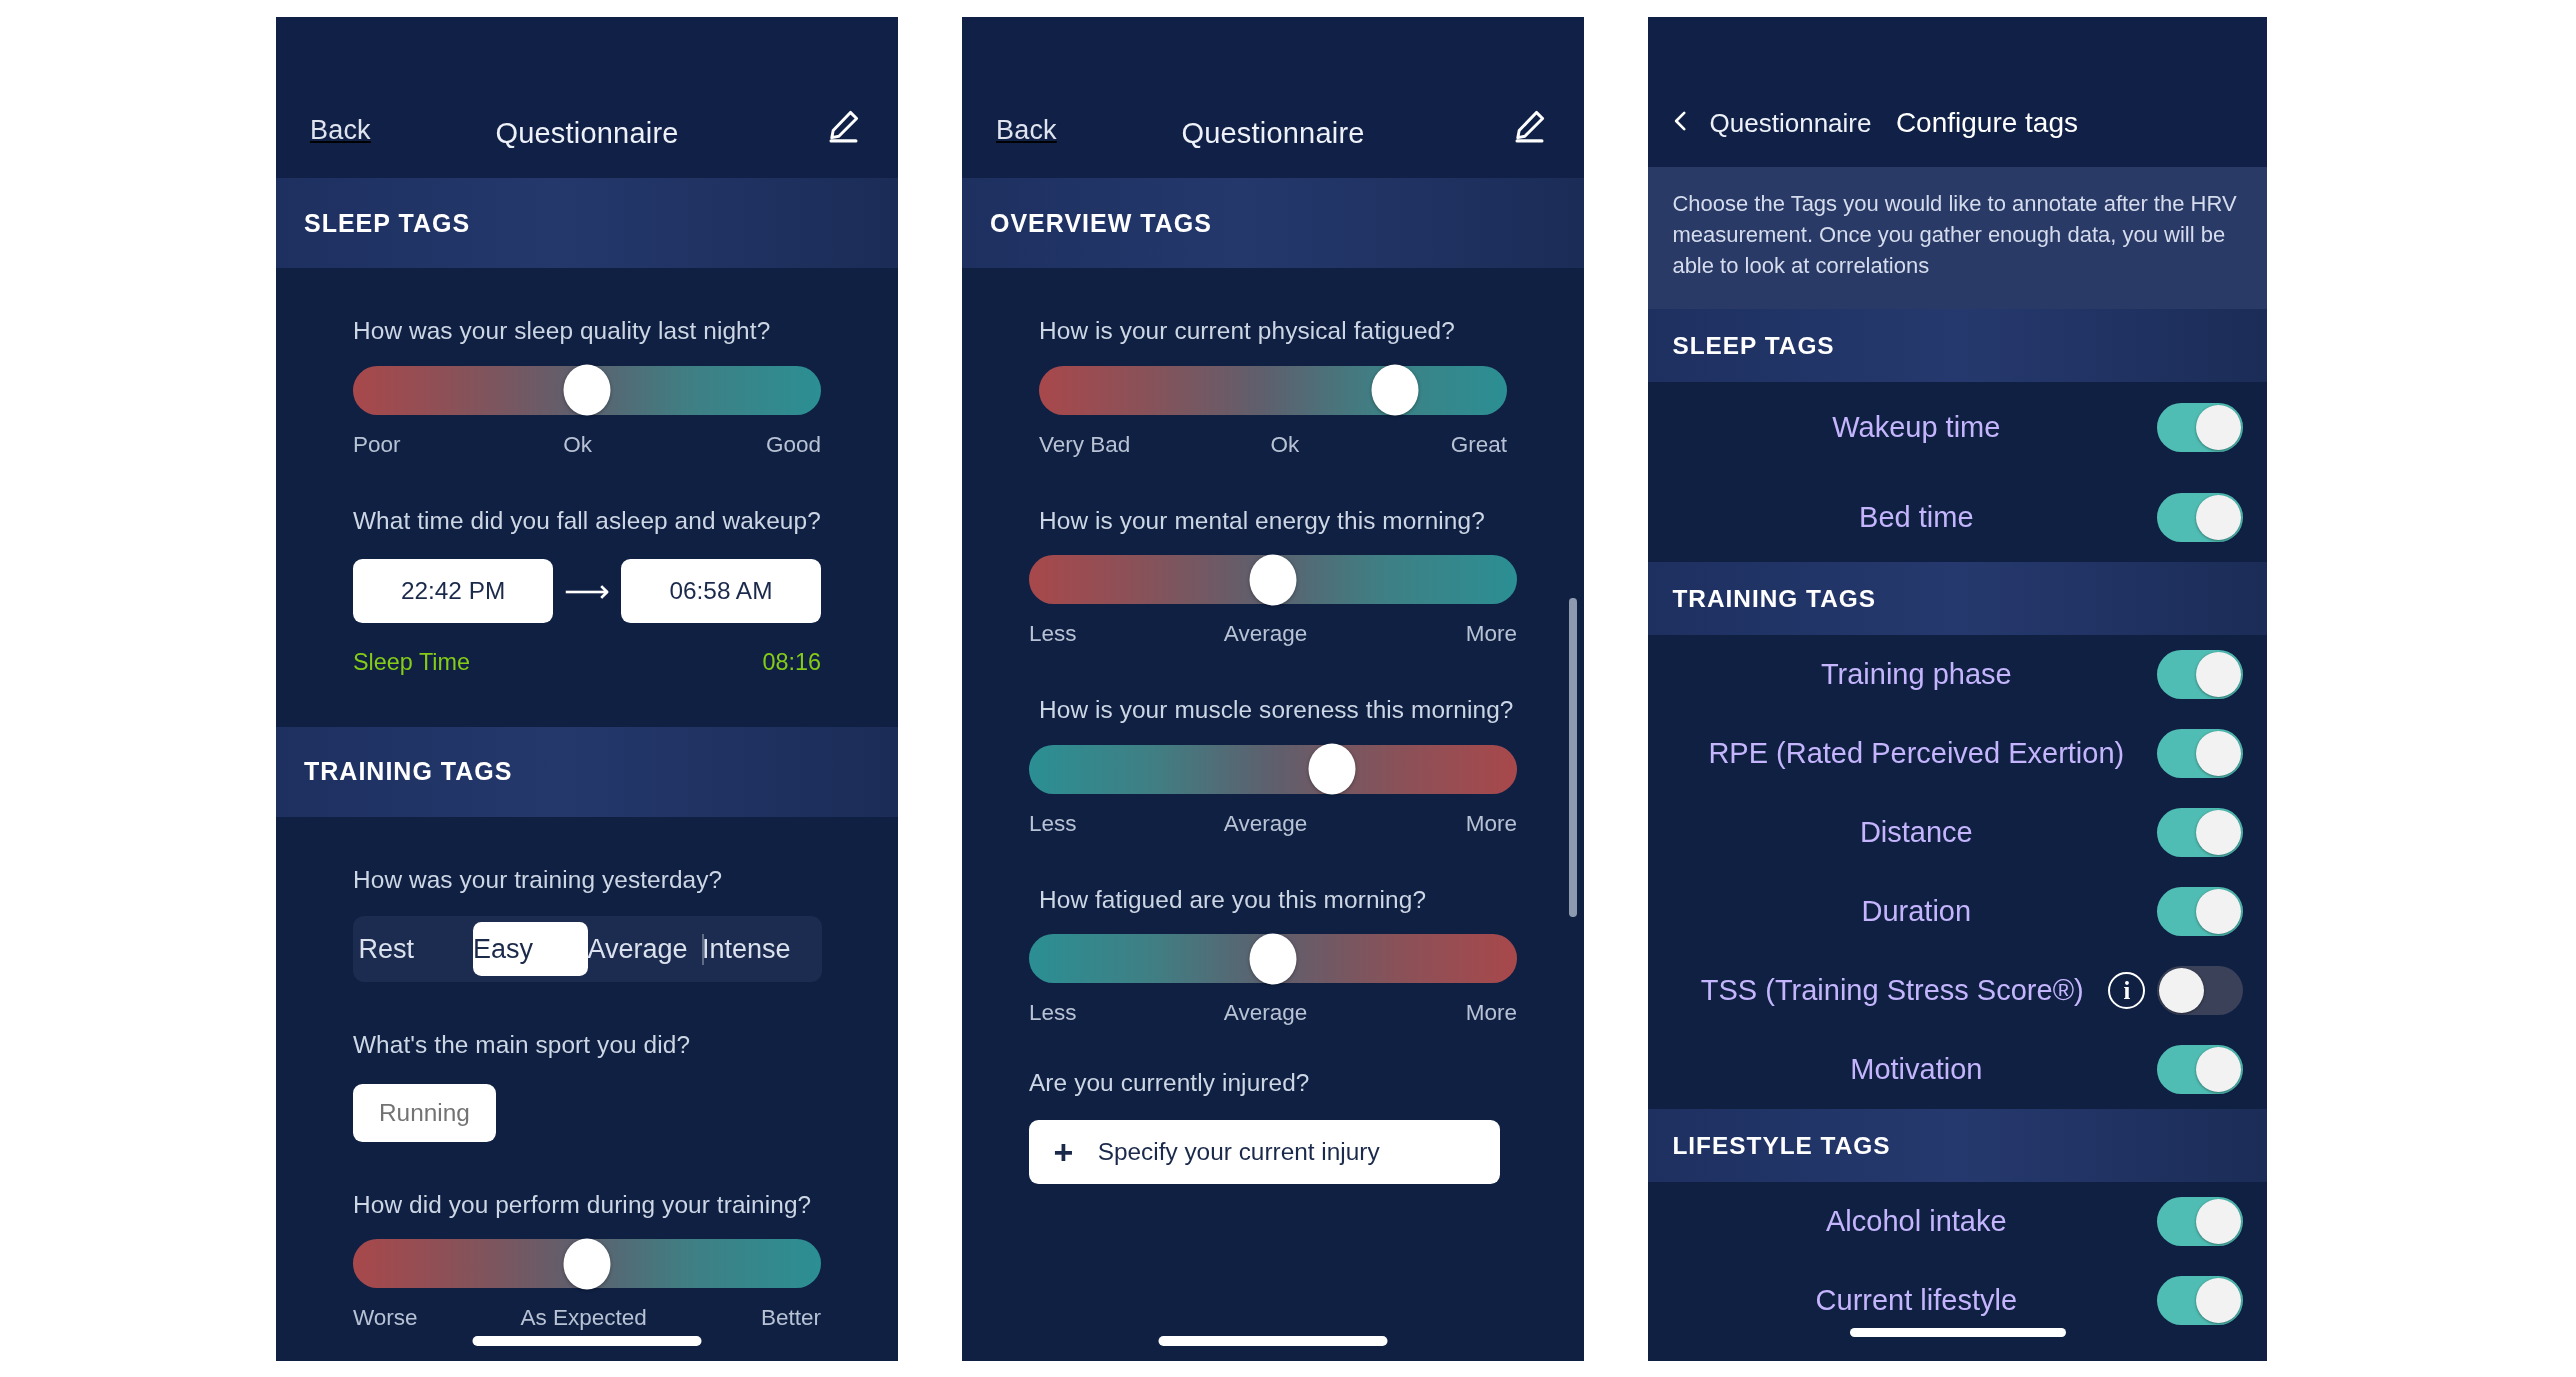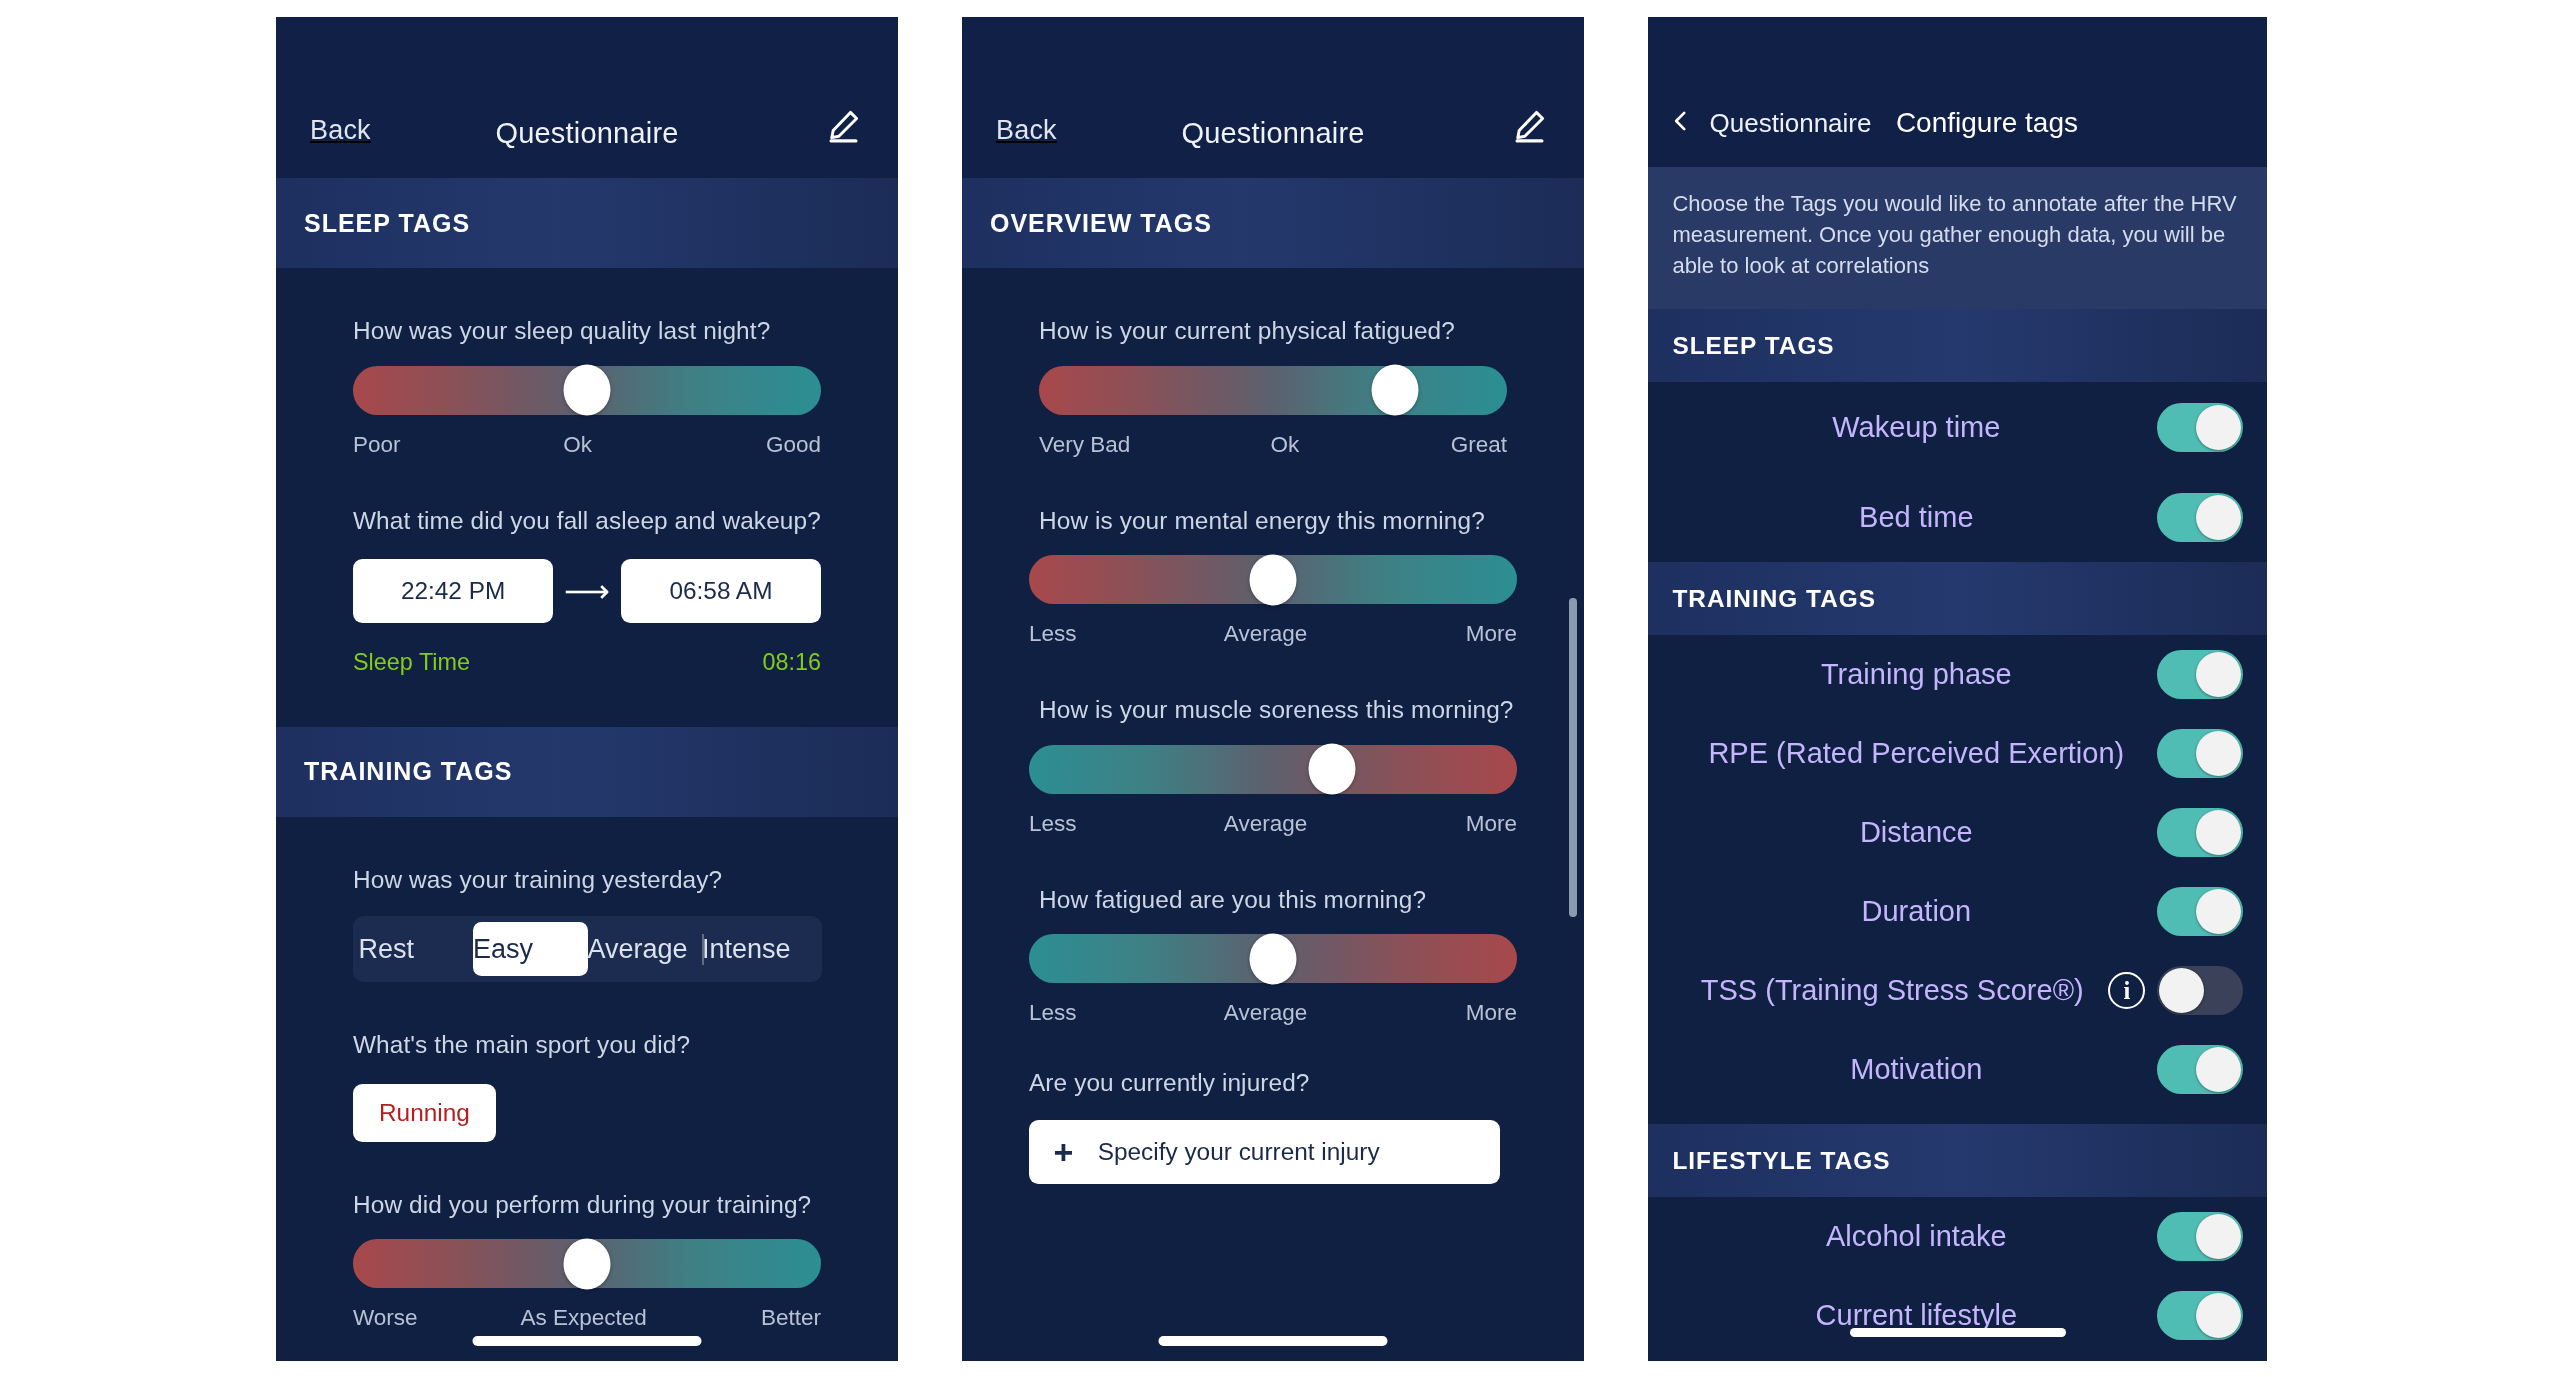--- a/index.html
+++ b/index.html
@@ -162,21 +162,21 @@
     position: absolute;
     left: 0; top: 11.2px; bottom: 11.2px;
     width: 1.9px;
     background: rgba(255,255,255,.3);
   }
 
   
   .chip {
     margin: 24.4px 49px 0 49px;
     background: #ffffff;
-    color: #b91c1c;
+    color: #737373;
     border-radius: 9.4px;
     display: inline-flex;
     align-items: center;
     justify-content: center;
     height: 58px;
     padding: 0 26px;
     font-size: 24.4px;
   }
 
   
@@ -524,21 +524,21 @@
           <div class="tk"></div>
         </div>
     </div>
     <div class="tag-row">
       <div class="tag-label">Motivation</div>
       <div class="toggle on">
           <div class="tk"></div>
         </div>
     </div>
 
-    <div class="band3" style="margin-top:15px">
+    <div class="band3" style="margin-top:0">
       <div class="band-title">LIFESTYLE TAGS</div>
     </div>
     <div class="tag-row">
       <div class="tag-label">Alcohol intake</div>
       <div class="toggle on">
           <div class="tk"></div>
         </div>
     </div>
     <div class="tag-row">
       <div class="tag-label">Current lifestyle</div>

